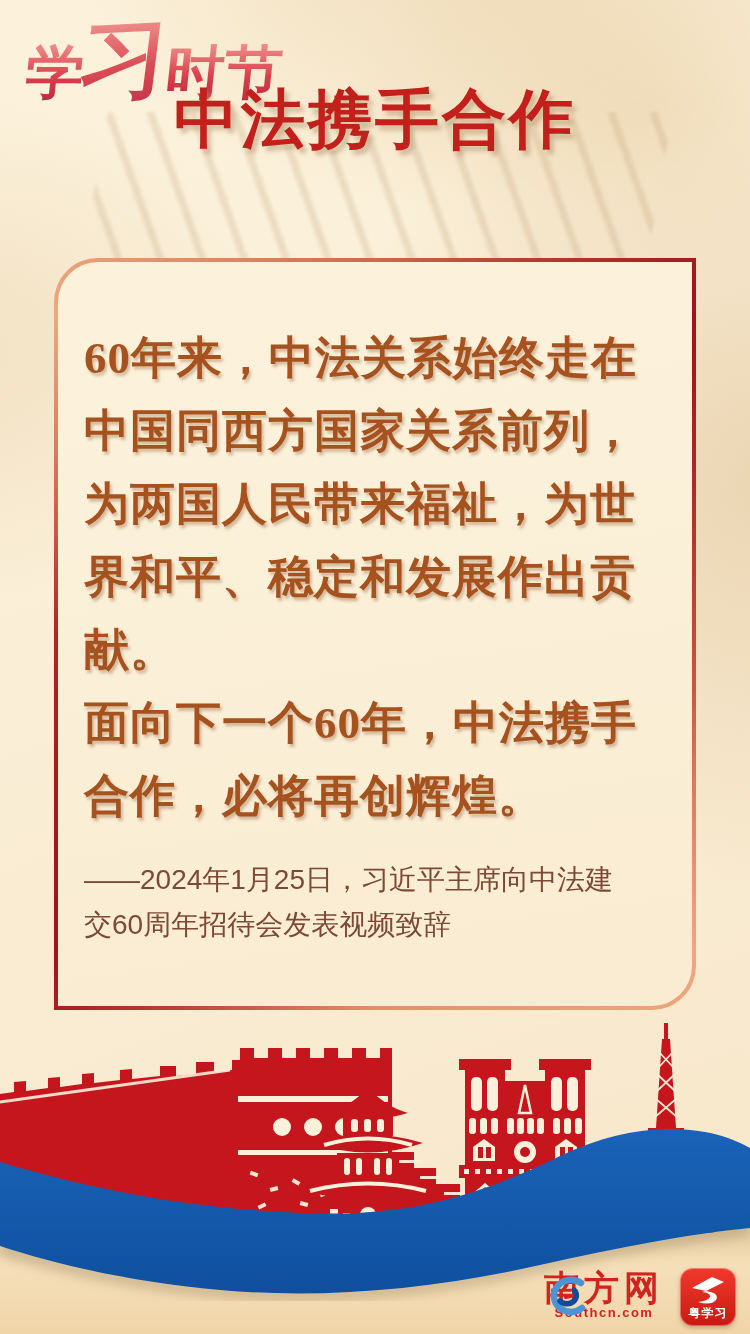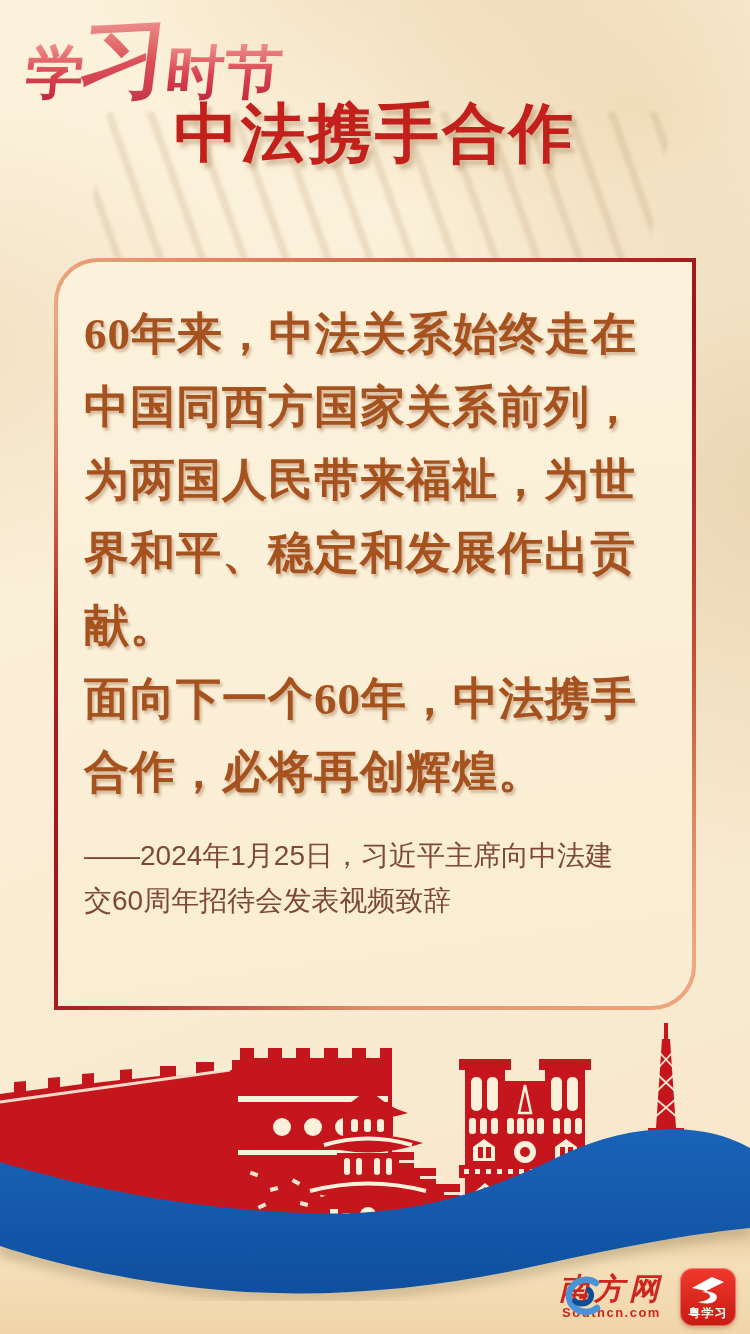--- a/index.html
+++ b/index.html
@@ -22,35 +22,35 @@
     -webkit-background-clip:text;background-clip:text;color:transparent;
     font-size:58px;line-height:1;transform:skewX(-6deg);
   }
   .brand .char-xi{font-size:88px;opacity:.92;margin:0 -2px 4px -4px;transform:skewX(-10deg) rotate(-3deg);}
   .brand .char-xue{margin-bottom:6px;}
   .brand .char-shi,.brand .char-jie{margin-bottom:6px;}
   
   .title-streaks{position:absolute;top:112px;left:95px;width:565px;height:150px;pointer-events:none;
     background:repeating-linear-gradient(62deg, transparent 0 30px, rgba(173,140,100,.20) 30px 37px);
     transform:skewX(-10deg);filter:blur(1.5px);}
-  .title{position:absolute;top:98px;left:0;width:100%;text-align:center;margin:0;
+  .title{position:absolute;top:84px;left:0;width:100%;text-align:center;margin:0;
     color:#c3201c;font-weight:900;font-size:64px;line-height:70px;letter-spacing:3px;
     font-family:"Liberation Sans","DejaVu Sans",sans-serif;
     text-shadow:4px 5px 4px rgba(183,150,112,.55);}
   .title span{display:block;}
   
   .quote-box{
     position:absolute;left:54px;top:258px;width:642px;height:752px;box-sizing:border-box;
     border:4px solid transparent;border-radius:44px 0 44px 0;
     background:
       linear-gradient(172deg,#fcf2dc,#f9ecd2) padding-box,
       conic-gradient(from 0deg,
         #cc6a4a 0deg,#a2121a 45deg,#c65a3d 100deg,#eea77e 135deg,
         #e0926a 180deg,#a2121a 225deg,#b02420 270deg,#eea77e 315deg,#cc6a4a 360deg) border-box;
-    padding:36px 24px 0 26px;
+    padding:60px 24px 0 26px;
   }
   .quote-box p{margin:0;
     font-family:"Liberation Serif","DejaVu Serif",serif;font-weight:700;
     font-size:45px;line-height:73px;color:#a6521e;letter-spacing:1px;
     text-shadow:2px 3px 3px rgba(122,62,18,.32);}
   .attribution{margin:24px 36px 0 0 !important;
     font-family:"Liberation Sans","DejaVu Sans",sans-serif !important;font-weight:400 !important;
     font-size:28px !important;line-height:45px !important;color:#7d4936 !important;
     letter-spacing:0 !important;text-shadow:none !important;}
   
@@ -58,22 +58,22 @@
   .scene svg{position:absolute;display:block;}
   .svg-wall{left:0;top:12px;}
   .svg-temple{left:280px;top:53px;}
   .svg-dame{left:459px;top:37px;}
   .svg-eiffel{left:610px;top:3px;}
   .svg-wave{left:0;top:76px;}
   
   .footer{position:absolute;right:14px;bottom:8px;display:flex;align-items:center;gap:16px;pointer-events:auto;}
   .southcn{display:flex;align-items:center;gap:2px;cursor:pointer;}
   .southcn-text{display:flex;flex-direction:column;align-items:center;}
-  .southcn-name{font-family:"Liberation Serif","DejaVu Serif",serif;font-style:italic;font-weight:700;
-    font-size:30px;line-height:30px;color:#d0251f;letter-spacing:5px;}
+  .southcn-name{font-family:"Liberation Serif","DejaVu Serif",serif;font-weight:700;
+    font-size:35px;line-height:30px;color:#d0251f;letter-spacing:5px;}
   .southcn-domain{font-size:13px;font-weight:700;color:#d0251f;letter-spacing:1.5px;margin-top:1px;}
   .yuexuexi{width:56px;height:58px;border-radius:13px;cursor:pointer;position:relative;
     background:linear-gradient(180deg,#f0392b,#c81a12);
     box-shadow:0 2px 4px rgba(120,60,20,.35), inset 0 0 0 1px rgba(255,255,255,.35);
     display:flex;flex-direction:column;align-items:center;justify-content:flex-end;}
   .yuexuexi svg{display:block;position:absolute;top:6px;left:8px;}
   .yuexuexi-label{color:#fff;font-size:12px;font-weight:700;line-height:16px;margin-bottom:5px;letter-spacing:1px;}
 </style>
 </head>
 <body>

